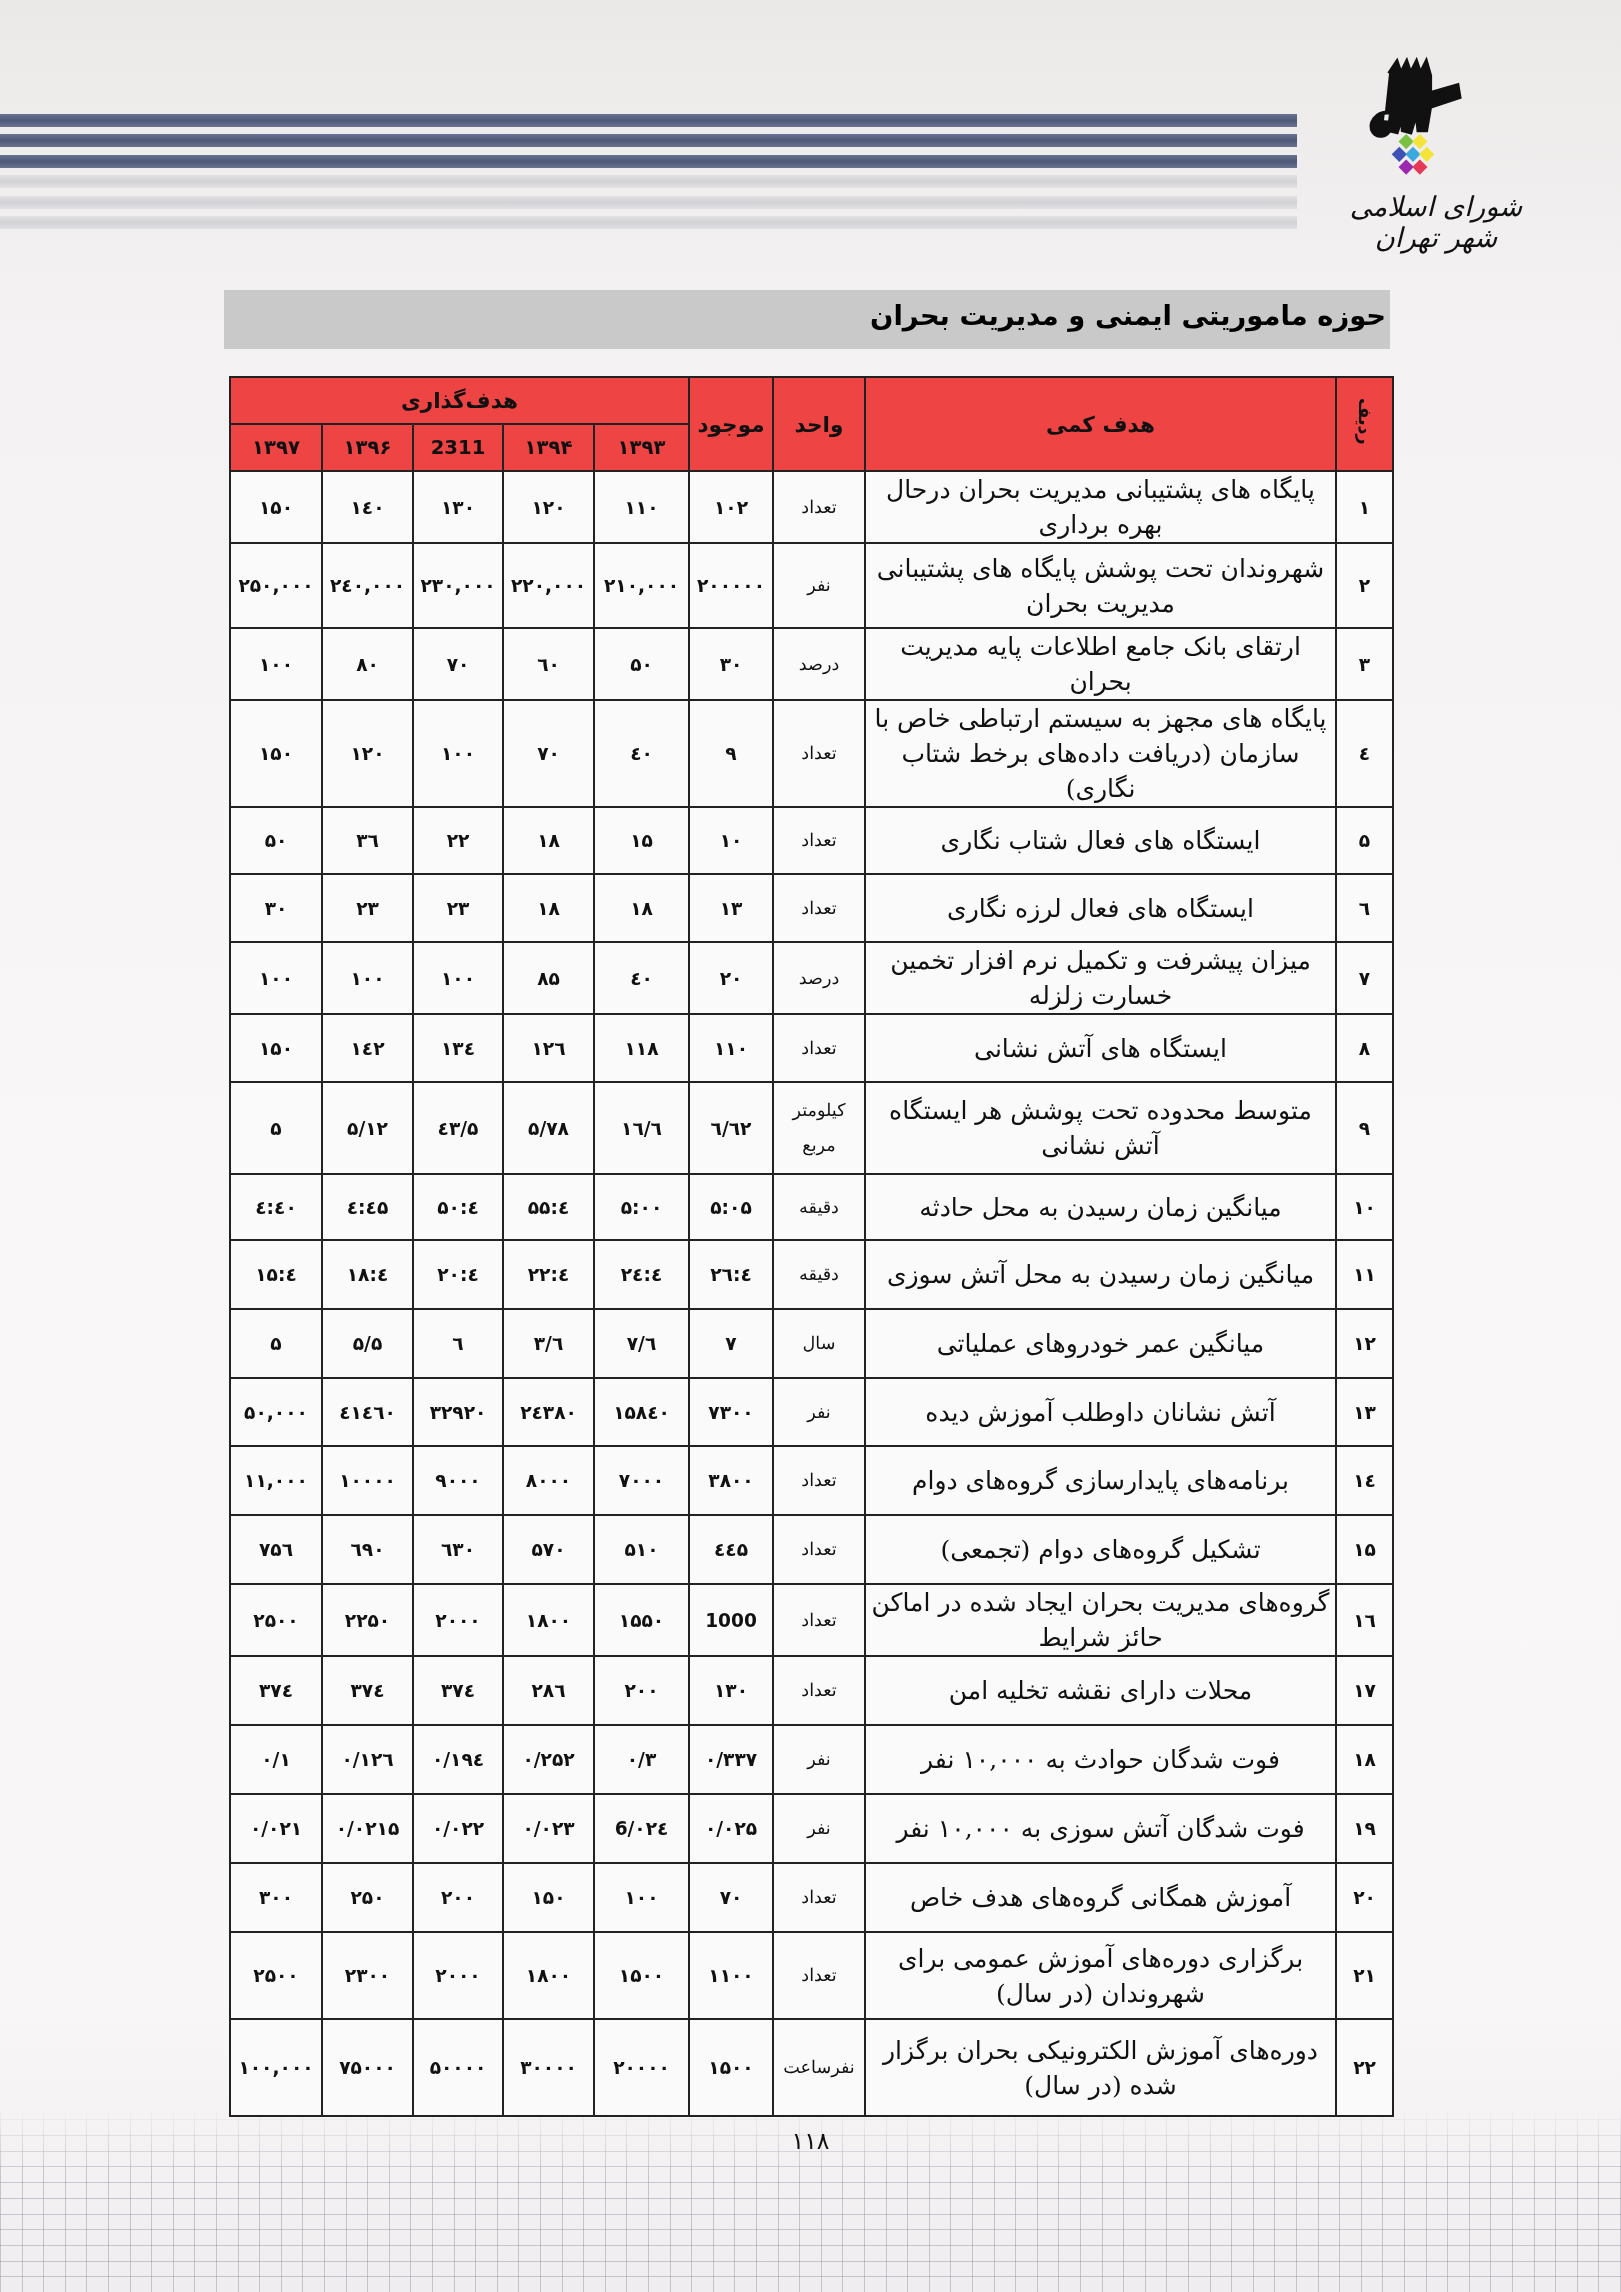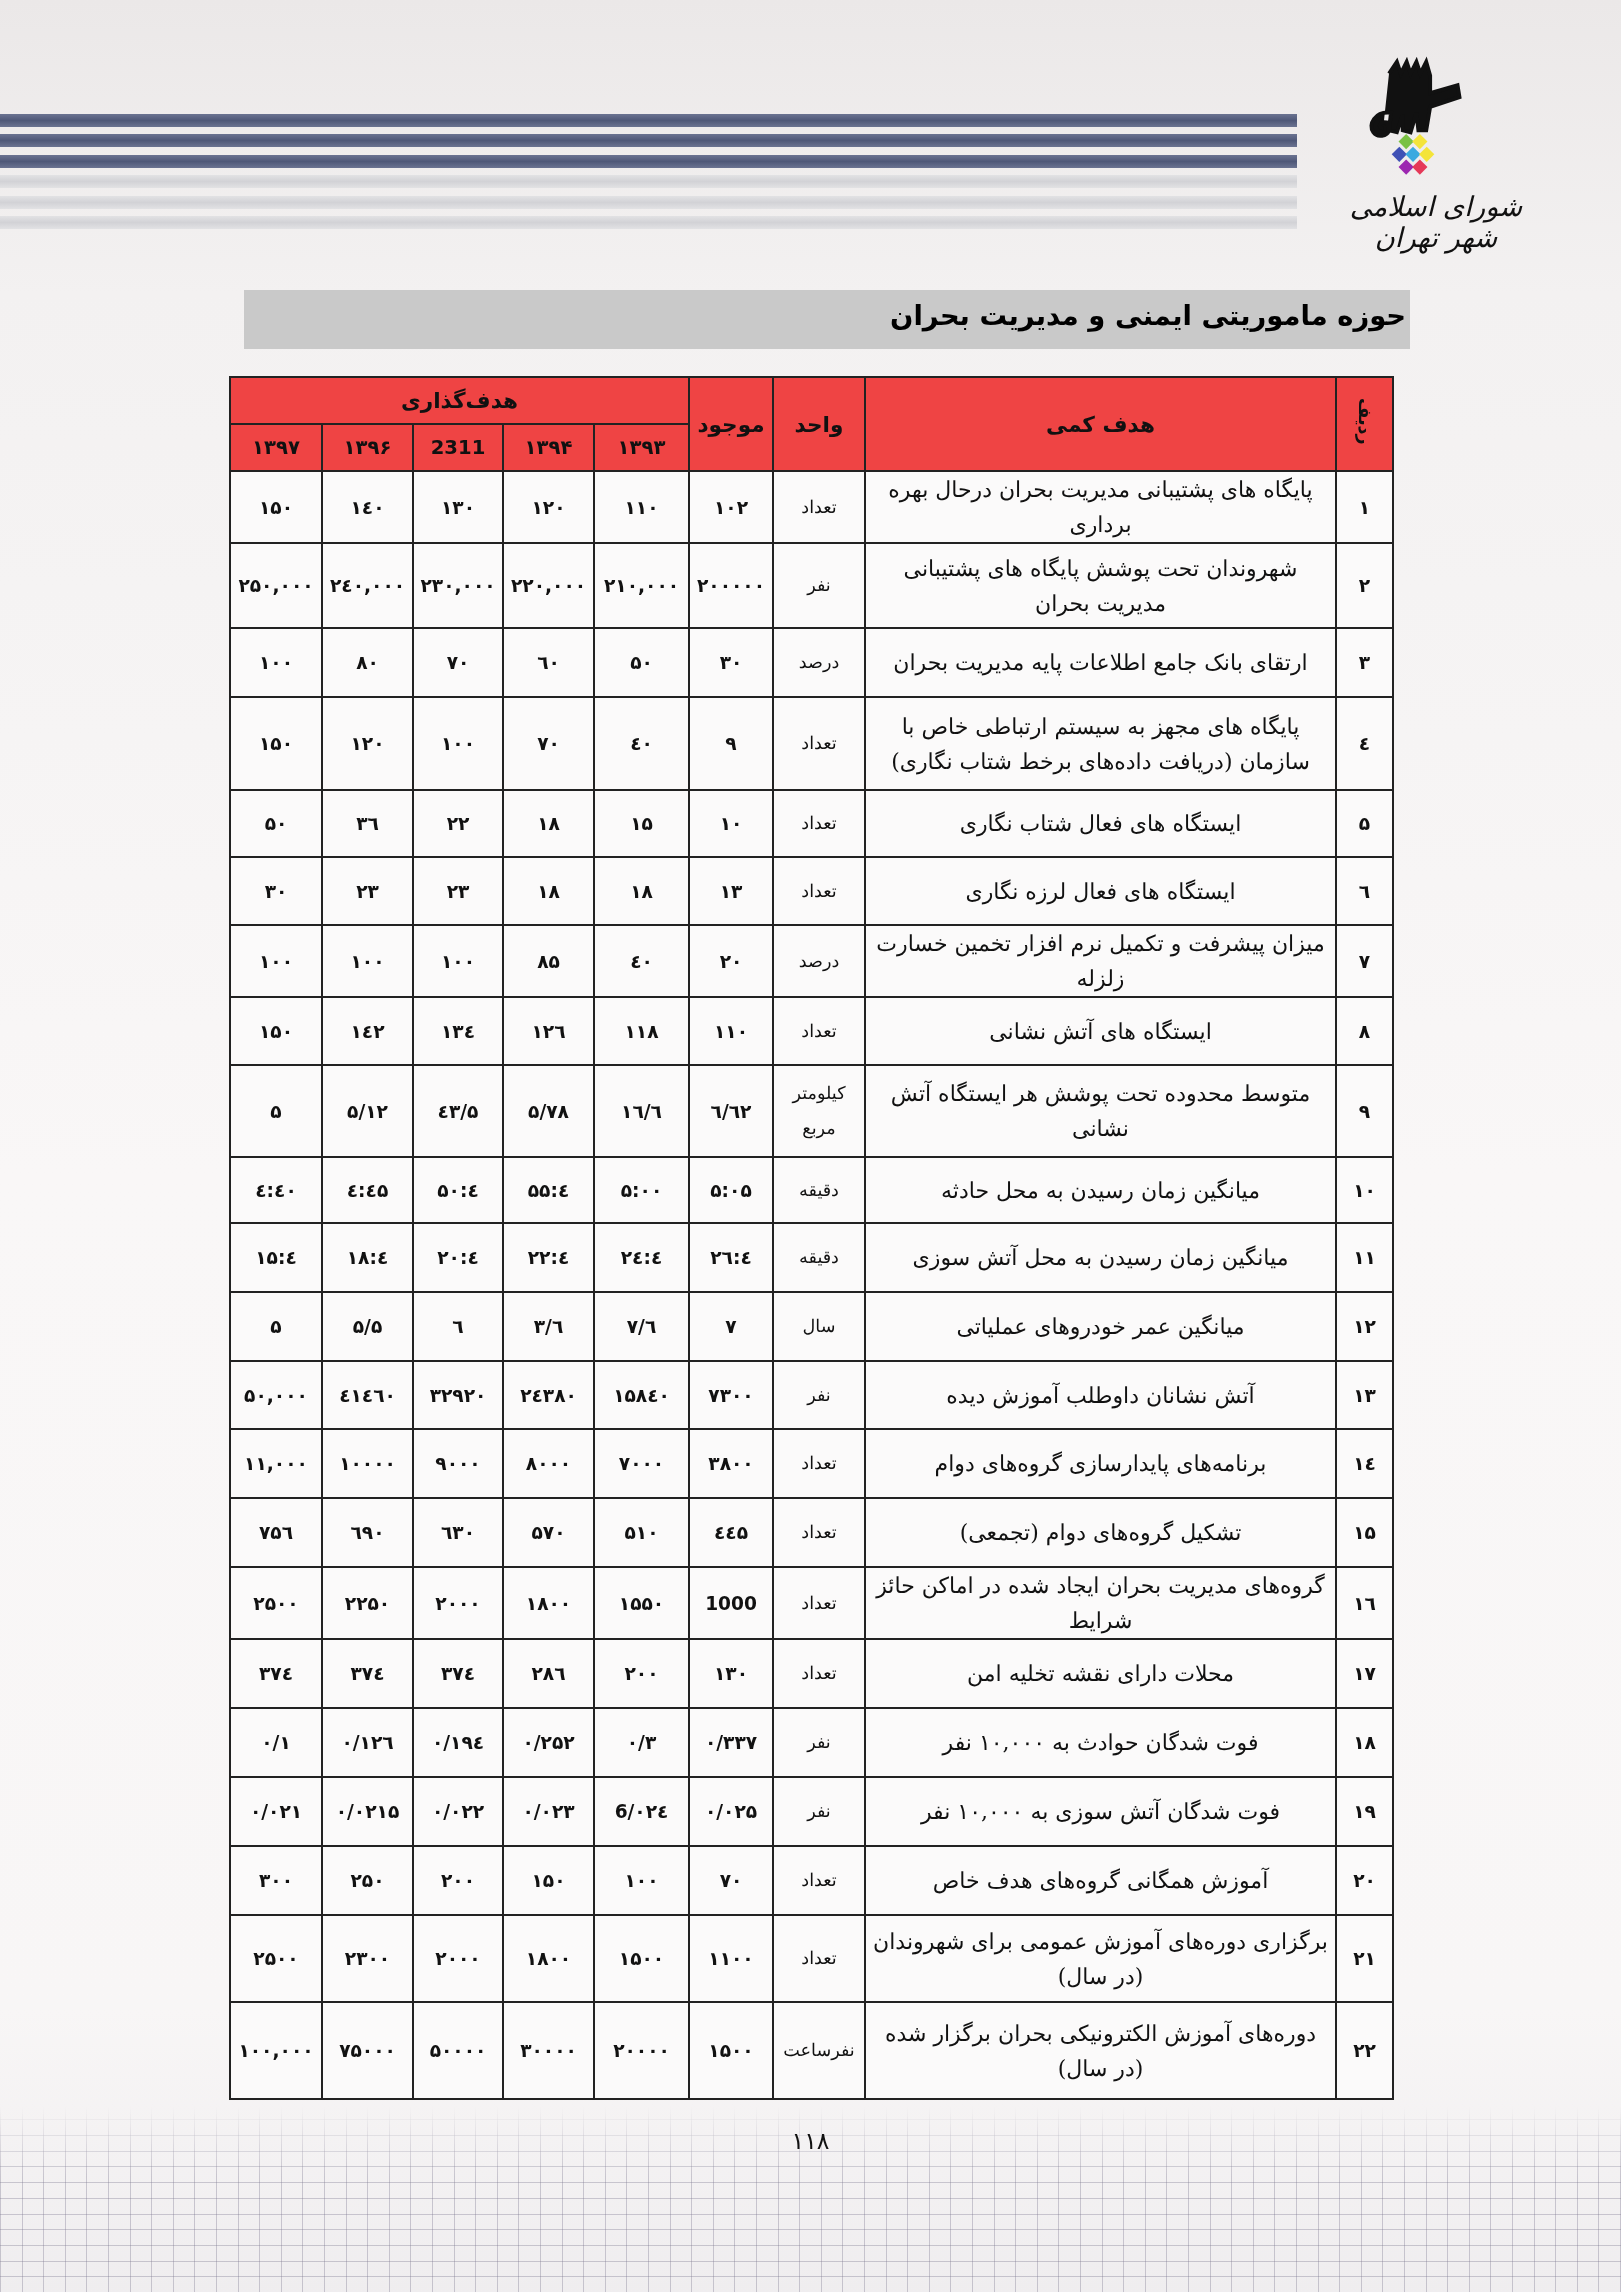--- a/index.html
+++ b/index.html
@@ -23,41 +23,41 @@
   .stripe.dark { background: linear-gradient(180deg,#6b7391 0,#4f5878 50%,#6b7391 100%); }
   .stripe.light { background: linear-gradient(180deg,#e2e2e4 0,#d2d2d6 50%,#e2e2e4 100%); }
 
   .logo { position: absolute; left: 1328px; top: 54px; width: 216px; height: 196px; }
   .logo-text {
     position: absolute; left: 0; top: 137px; width: 216px; text-align: center;
     font-family: "DejaVu Serif", serif; font-size: 27.4px; font-style: italic; direction: rtl; color: #111;
   }
 
   .section-band {
-    position: absolute; left: 244px; top: 290px; width: 1166px; height: 59px;
+    position: absolute; left: 224px; top: 290px; width: 1166px; height: 59px;
     background: #c9c9c9; direction: rtl;
   }
   .section-title {
     position: absolute; right: 3.9px; top: 9.8px;
     font-family: "DejaVu Sans", sans-serif; font-weight: bold; font-size: 27.4px; color: #000;
   }
 
   table.targets {
     position: absolute; left: 229px; top: 376px; width: 1164px;
     border-collapse: collapse; direction: rtl; table-layout: fixed;
     font-family: "DejaVu Serif", serif; font-size: 18.6px;
     background: #fbfafa;
   }
   table.targets th, table.targets td {
     border: 2px solid #222; text-align: center; vertical-align: middle; padding: 0 3.9px;
   }
   table.targets thead th { background: #ef4444; font-family: "DejaVu Sans", sans-serif; font-weight: bold; font-size: 21.6px; }
   table.targets thead th.year { font-size: 19.6px; }
   .rotated { writing-mode: vertical-rl; display: inline-block; font-size: 17.6px; }
-  td.desc { font-size: 22px; line-height: 35px; padding: 0 9.8px; }
+  td.desc { font-size: 25px; line-height: 35px; padding: 0 9.8px; }
   td.num { font-weight: bold; font-size: 18.6px; font-family: "DejaVu Sans", sans-serif; }
   td.idx { font-weight: bold; font-family: "DejaVu Sans", sans-serif; }
   td.unit { font-size: 17.6px; line-height: 35px; border-radius: 19px; }
   table.targets { border-bottom: 2.9px solid #111; }
 
   .page-number {
     position: absolute; left: 0; width: 1621px; top: 2127px; text-align: center;
     font-family: "DejaVu Serif", serif; font-size: 23.5px; color: #111;
   }
 </style>

